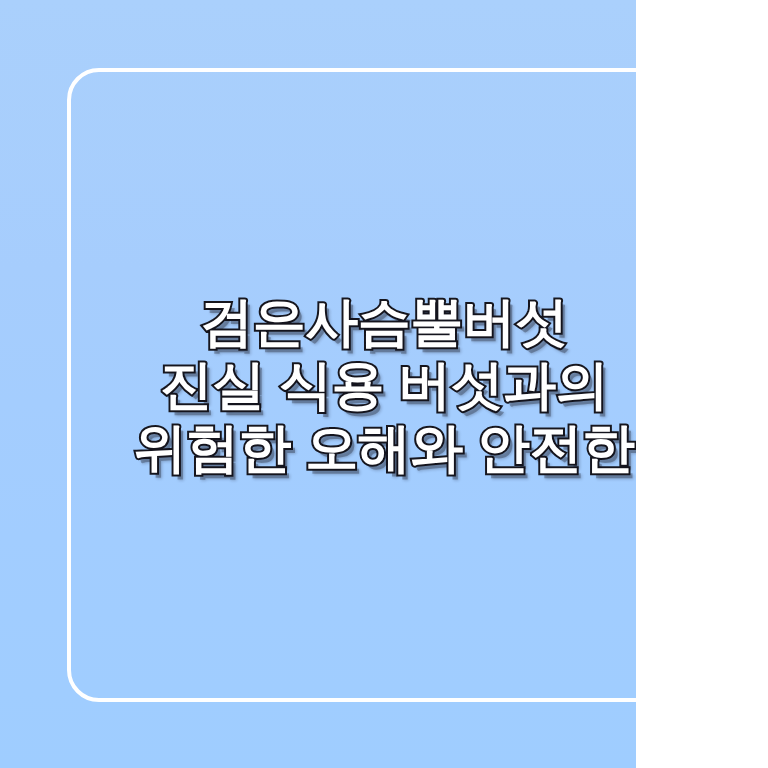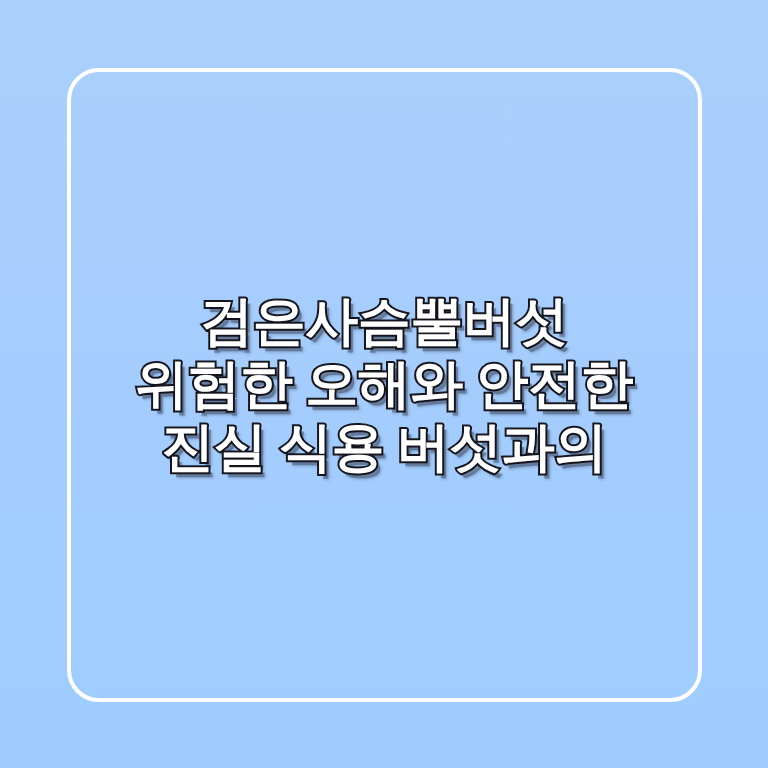--- a/index.html
+++ b/index.html
@@ -8,26 +8,25 @@
   }
   body {
     width: 768px;
     height: 768px;
     overflow: hidden;
     font-family: "Liberation Sans", "DejaVu Sans", sans-serif;
   }
 
   .card {
     position: relative;
-    width: 768px;
+    width: 636px;
     height: 768px;
     box-sizing: border-box;
     background: linear-gradient(180deg, #aad0fc 0%, #a6cdfd 35%, #a2cdff 70%, #9fcdff 100%);
     overflow: hidden;
-    font-family: Liberation Serif, serif;
   }
 
   
   .frame {
     position: absolute;
     left: 67px;
     top: 68px;
     width: 635px;
     height: 634px;
     box-sizing: border-box;
@@ -66,17 +65,17 @@
 </style>
 </head>
 <body>
 
 <div class="card">
 
   <div class="frame"></div>
 
   <div class="title-block">
     <span class="title-line">검은사슴뿔버섯</span>
+    <span class="title-line">진실 식용 버섯과의</span>
     <span class="title-line">위험한 오해와 안전한</span>
-    <span class="title-line">진실 식용 버섯과의</span>
   </div>
 
 </div>
 
 </body></html>

